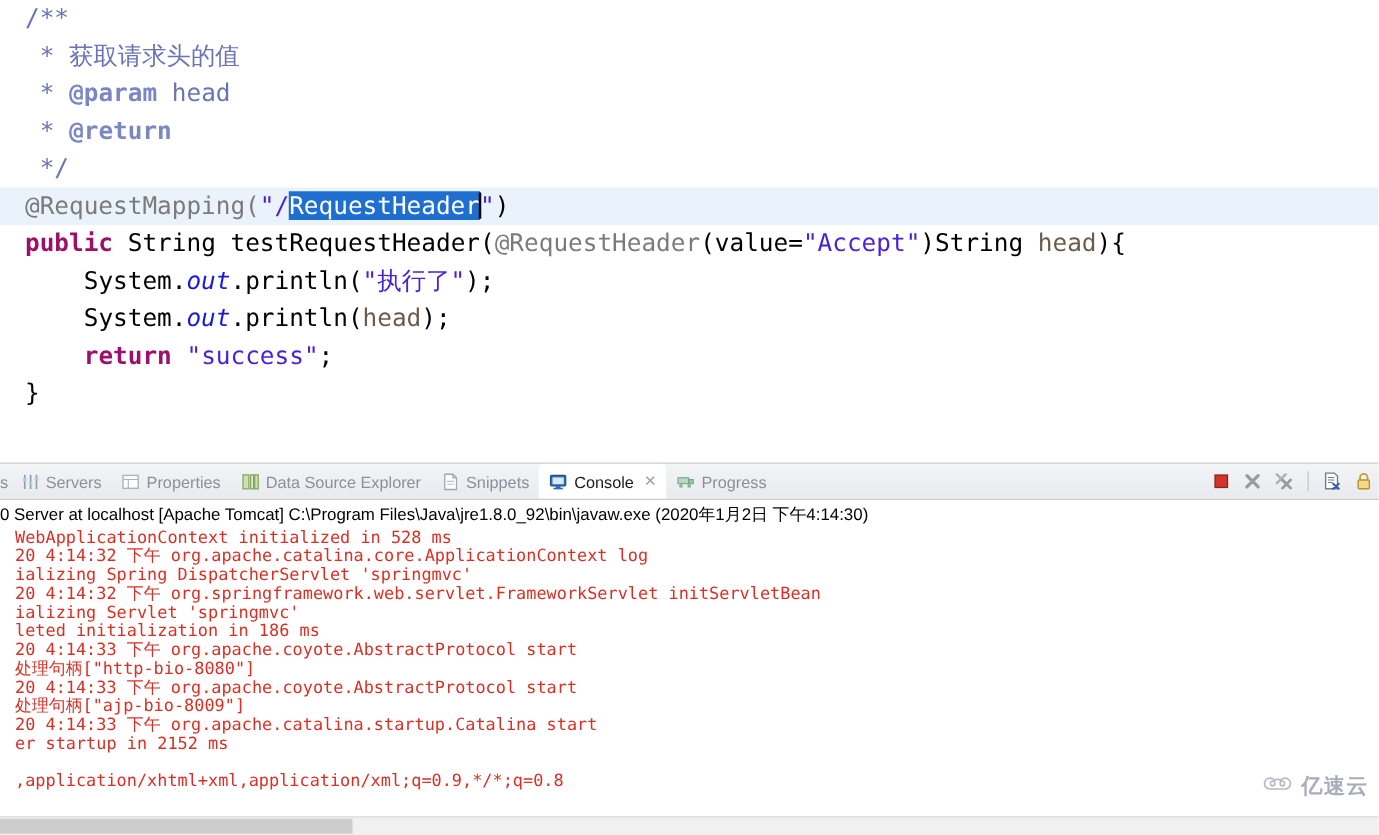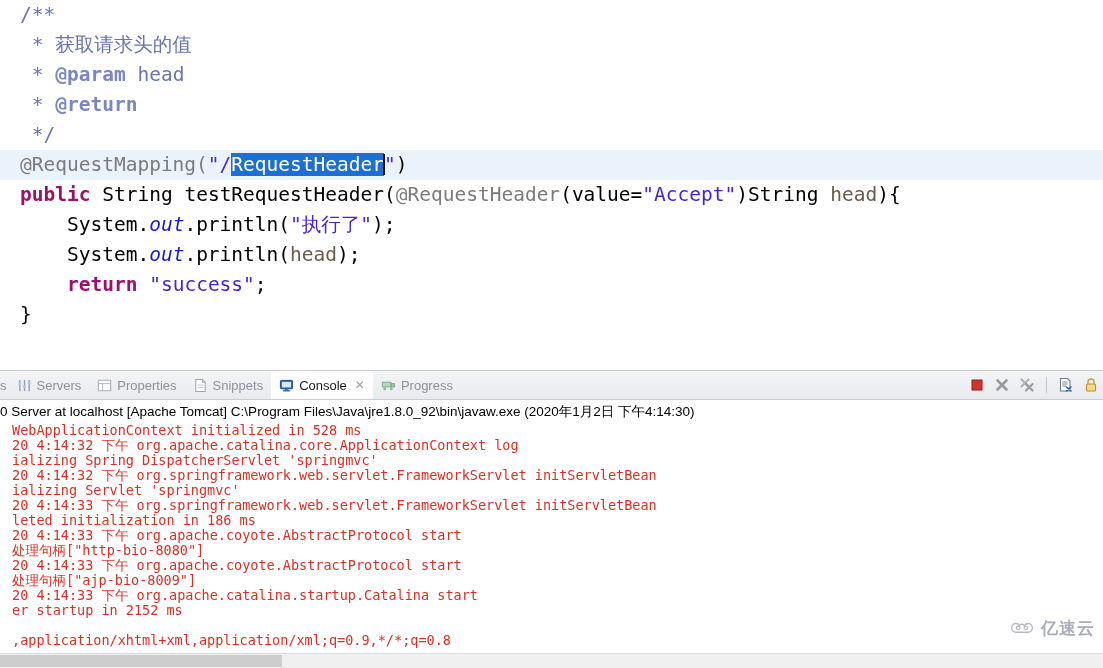--- a/index.html
+++ b/index.html
@@ -244,20 +244,30 @@
       <span class="ti">
         <svg width="15" height="15" viewBox="0 0 16 16">
           <rect x="1.5" y="2.5" width="13" height="11" fill="#ffffff" stroke="#aab4c0" stroke-width="1.2"></rect>
           <line x1="1.5" y1="6" x2="14.5" y2="6" stroke="#aab4c0" stroke-width="1"></line>
           <line x1="6" y1="6" x2="6" y2="13.5" stroke="#aab4c0" stroke-width="1"></line>
         </svg>
       </span>
       <span>Properties</span>
     </div>
 
+    <div class="tab">
+      <span class="ti">
+        <svg width="15" height="15" viewBox="0 0 16 16">
+          <rect x="1.5" y="2" width="5" height="12" fill="#cfe0b8" stroke="#7fa05a" stroke-width="1"></rect>
+          <rect x="8" y="2" width="2.5" height="12" fill="#e3eed4" stroke="#7fa05a" stroke-width="1"></rect>
+          <rect x="11.5" y="2" width="3" height="12" fill="#cfe0b8" stroke="#7fa05a" stroke-width="1"></rect>
+        </svg>
+      </span>
+      <span>Data Source Explorer</span>
+    </div>
 
     <div class="tab">
       <span class="ti">
         <svg width="15" height="15" viewBox="0 0 16 16">
           <path d="M3 1.5 h7 l3 3 v10 h-10 z" fill="#ffffff" stroke="#9aa8b6" stroke-width="1.1"></path>
           <path d="M10 1.5 v3 h3" fill="none" stroke="#9aa8b6" stroke-width="1.1"></path>
           <line x1="5" y1="7.5" x2="11" y2="7.5" stroke="#b7c3cf" stroke-width="1"></line>
           <line x1="5" y1="10" x2="11" y2="10" stroke="#b7c3cf" stroke-width="1"></line>
         </svg>
       </span>
@@ -326,21 +336,20 @@
   </div>
 
   <div id="console-body">
     <div class="console-header">0 Server at localhost [Apache Tomcat] C:\Program Files\Java\jre1.8.0_92\bin\javaw.exe (2020年1月2日 下午4:14:30)</div>
     <div>
       <div class="console-line">WebApplicationContext initialized in 528 ms</div>
       <div class="console-line">20 4:14:32 下午 org.apache.catalina.core.ApplicationContext log</div>
       <div class="console-line">ializing Spring DispatcherServlet 'springmvc'</div>
       <div class="console-line">20 4:14:32 下午 org.springframework.web.servlet.FrameworkServlet initServletBean</div>
       <div class="console-line">ializing Servlet 'springmvc'</div>
-      <div class="console-line">20 4:14:33 下午 org.springframework.web.servlet.FrameworkServlet initServletBean</div>
       <div class="console-line">leted initialization in 186 ms</div>
       <div class="console-line">20 4:14:33 下午 org.apache.coyote.AbstractProtocol start</div>
       <div class="console-line">处理句柄["http-bio-8080"]</div>
       <div class="console-line">20 4:14:33 下午 org.apache.coyote.AbstractProtocol start</div>
       <div class="console-line">处理句柄["ajp-bio-8009"]</div>
       <div class="console-line">20 4:14:33 下午 org.apache.catalina.startup.Catalina start</div>
       <div class="console-line">er startup in 2152 ms</div>
       <div class="console-line blank">&nbsp;</div>
       <div class="console-line">,application/xhtml+xml,application/xml;q=0.9,*/*;q=0.8</div>
     </div>

